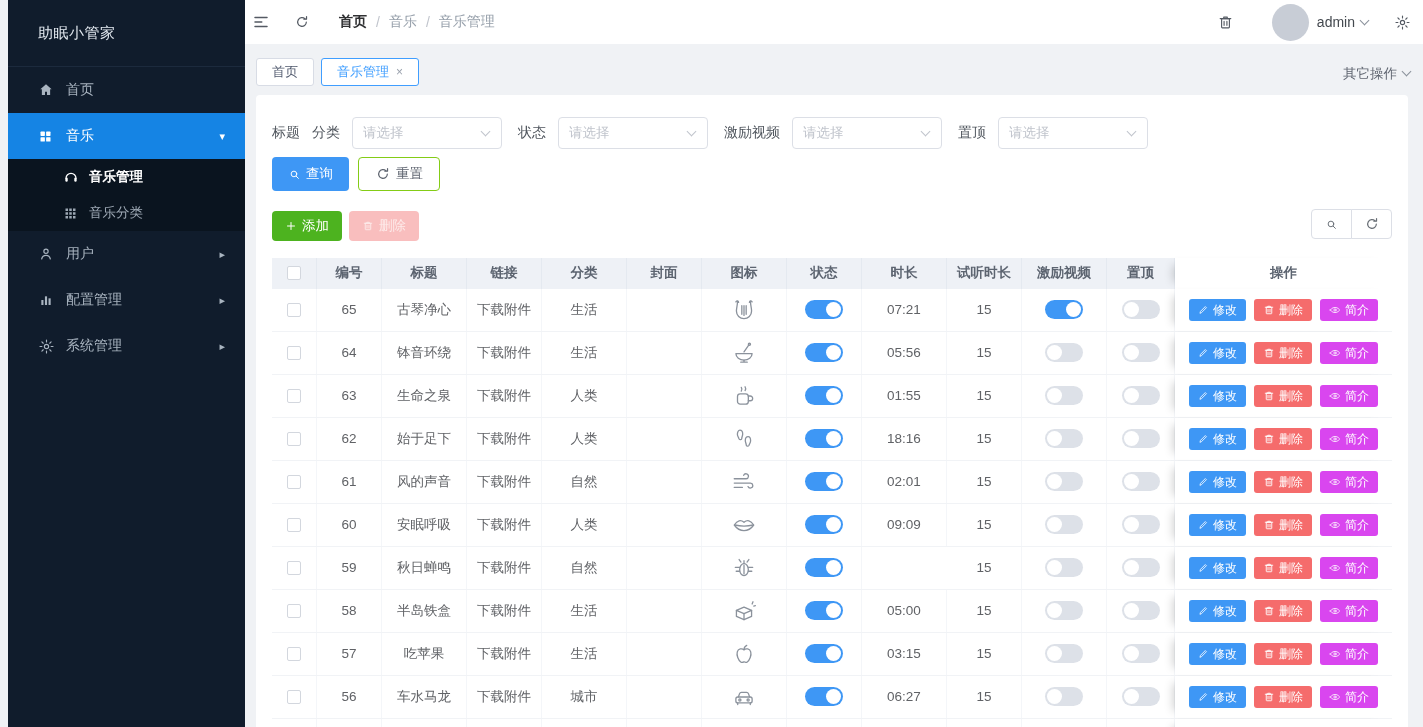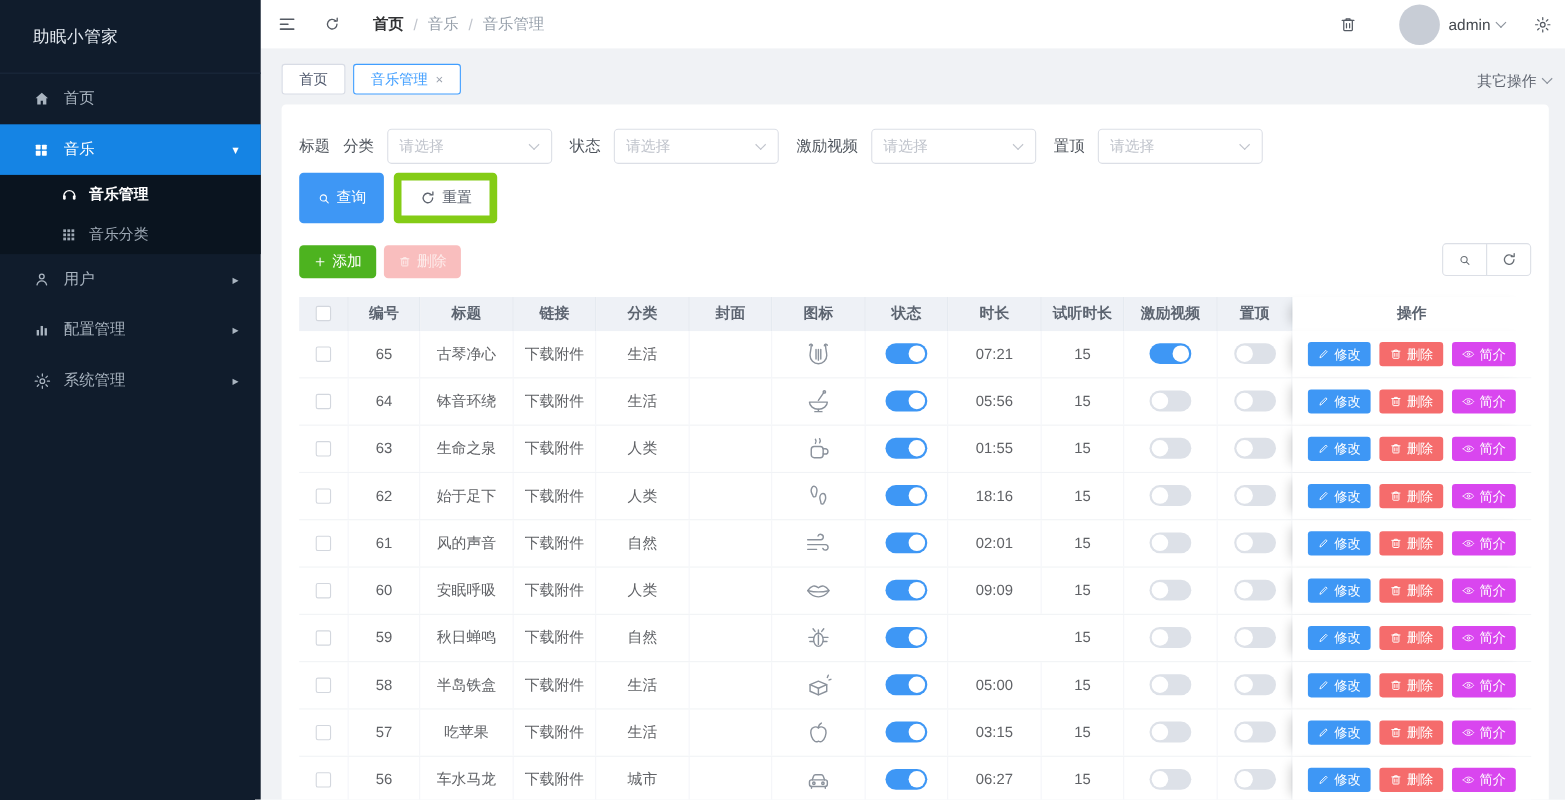--- a/index.html
+++ b/index.html
@@ -1,20 +1,20 @@
 <!DOCTYPE html>
 <html><head>
 <meta charset="utf-8">
 <style>
   * { margin:0; padding:0; box-sizing:border-box; }
   html,body { width:1423px; height:727px; overflow:hidden; }
   body { font-family:"Liberation Sans","DejaVu Sans",sans-serif; background:#f0f2f5; position:relative; }
 
   
-  .sidebar { position:absolute; left:0; top:0; width:237px; height:727px; background:#101c2c; z-index:5; }
+  .sidebar { position:absolute; left:8px; top:0; width:237px; height:727px; background:#101c2c; z-index:5; }
   .logo { height:67px; display:flex; align-items:center; padding-left:30px; color:#e4eaf1; font-size:15px;
           border-bottom:1px solid #1c2a3d; letter-spacing:.5px; }
   .m-item { height:46px; display:flex; align-items:center; padding-left:30px; padding-right:18px;
             color:#a9b4c0; font-size:14px; position:relative; cursor:pointer; }
   .m-item .micon { width:17px; height:17px; margin-right:11px; display:inline-flex; align-items:center; }
   .m-item.active-parent { background:#1584e4; color:#fff; }
   .m-caret { position:absolute; right:20px; font-size:11px; color:inherit; }
   .submenu { background:#0a141f; }
   .sub-item { height:36px; display:flex; align-items:center; padding-left:55px; font-size:13.5px; color:#9da8b4; cursor:pointer; }
   .sub-item .micon { width:16px; height:16px; margin-right:10px; display:inline-flex; align-items:center; }
@@ -55,21 +55,21 @@
   .f-input input { border:none; outline:none; width:100%; font-size:13.5px; font-family:inherit; color:#606266; background:transparent; }
   .f-input input::placeholder, .placeholder { color:#c0c4cc; }
   .f-select { cursor:pointer; }
   .f-select .chev { position:absolute; right:12px; border-color:#c0c4cc; }
 
   
   .btnrow { margin-top:8px; display:flex; }
   .btn { display:inline-flex; align-items:center; gap:5px; border:none; border-radius:4px; font-size:13.5px;
          cursor:pointer; font-family:inherit; line-height:1; }
   .btn-primary { background:#3e97f5; color:#fff; padding:9px 16px; }
-  .btn-plain { background:#fff; color:#5f6570; border:7px solid #84cc16; padding:8px 16px; margin-left:9px; }
+  .btn-plain { background:#fff; color:#5f6570; border:1px solid #84cc16; padding:8px 16px; margin-left:9px; }
   .toolbar { margin-top:20px; display:flex; align-items:center; position:relative; }
   .btn-success { background:#4db31f; color:#fff; padding:8px 13px; }
   .btn-del-disabled { background:#f9bebe; color:#fdeceb; padding:8px 13px; margin-left:7px; cursor:not-allowed; }
   .tool-icons { position:absolute; right:0; top:-2px; display:flex; }
   .tool-btn { width:41px; height:30px; background:#fff; border:1px solid #dcdfe6; display:flex; align-items:center;
               justify-content:center; color:#6a7077; cursor:pointer; }
   .tool-btn:first-child { border-radius:4px 0 0 4px; }
   .tool-btn:last-child { border-radius:0 4px 4px 0; margin-left:-1px; }
 
   

